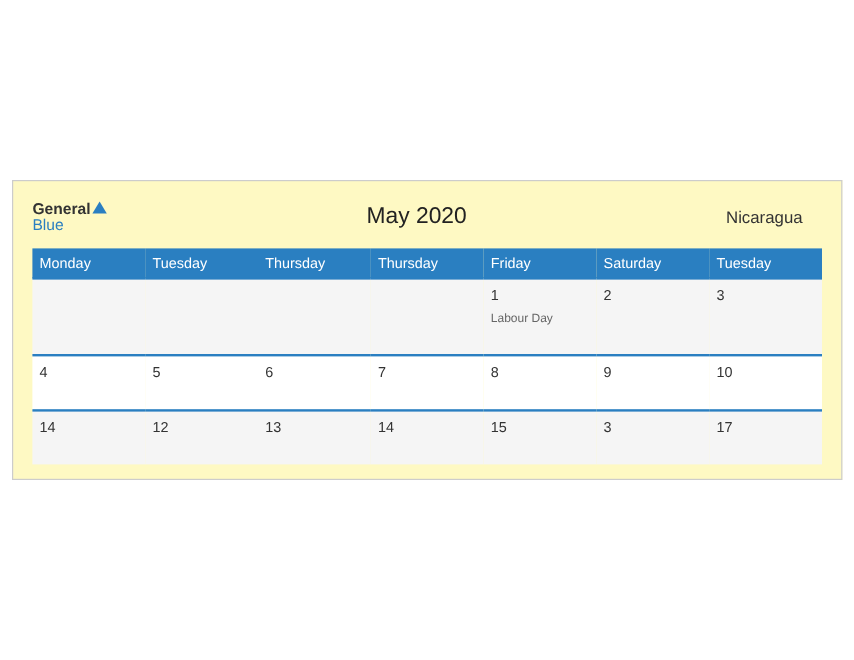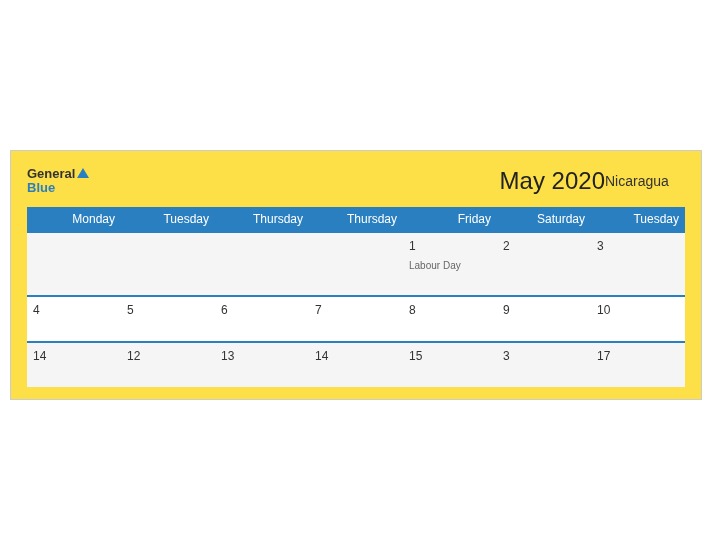--- a/index.html
+++ b/index.html
@@ -7,21 +7,21 @@
       font-family: Arial, sans-serif;
       background: #fff;
       width: 712px;
       height: 550px;
       display: flex;
       align-items: center;
       justify-content: center;
     }
     .calendar-container {
       width: 692px;
-      background: #fde047;
+      background: #fef9c3;
       border: 1px solid #ccc;
       padding: 16px 16px 12px 16px;
     }
     .cal-header {
       display: flex;
       align-items: center;
       justify-content: space-between;
       margin-bottom: 12px;
     }
     .logo {
@@ -29,58 +29,58 @@
       flex-direction: column;
       line-height: 1.1;
     }
     .logo-general {
       font-size: 13px;
       font-weight: bold;
       color: #333;
     }
     .logo-blue {
       font-size: 13px;
-      font-weight: bold;
+      font-weight: normal;
       color: #2a7fc1;
     }
     .logo-triangle {
       display: inline-block;
       width: 0;
       height: 0;
       border-left: 6px solid transparent;
       border-right: 6px solid transparent;
       border-bottom: 10px solid #2a7fc1;
       margin-left: 2px;
       vertical-align: middle;
       position: relative;
       top: -1px;
     }
     .cal-title {
-      font-size: 24px;
+      font-size: 19px;
       font-weight: normal;
       color: #222;
-      text-align: right;
+      text-align: center;
       flex: 1;
     }
     .cal-country {
       font-size: 14px;
       color: #333;
       min-width: 80px;
     }
     .cal-table {
       width: 100%;
       border-collapse: collapse;
     }
     .cal-table thead tr th {
       background: #2a7fc1;
       color: #fff;
       font-size: 12px;
       font-weight: normal;
       padding: 5px 6px;
-      text-align: right;
+      text-align: left;
       border: none;
     }
     .cal-table tbody tr {
       border-top: 2px solid #2a7fc1;
     }
     .cal-table tbody tr td {
       padding: 6px 6px 24px 6px;
       font-size: 12px;
       color: #333;
       vertical-align: top;

